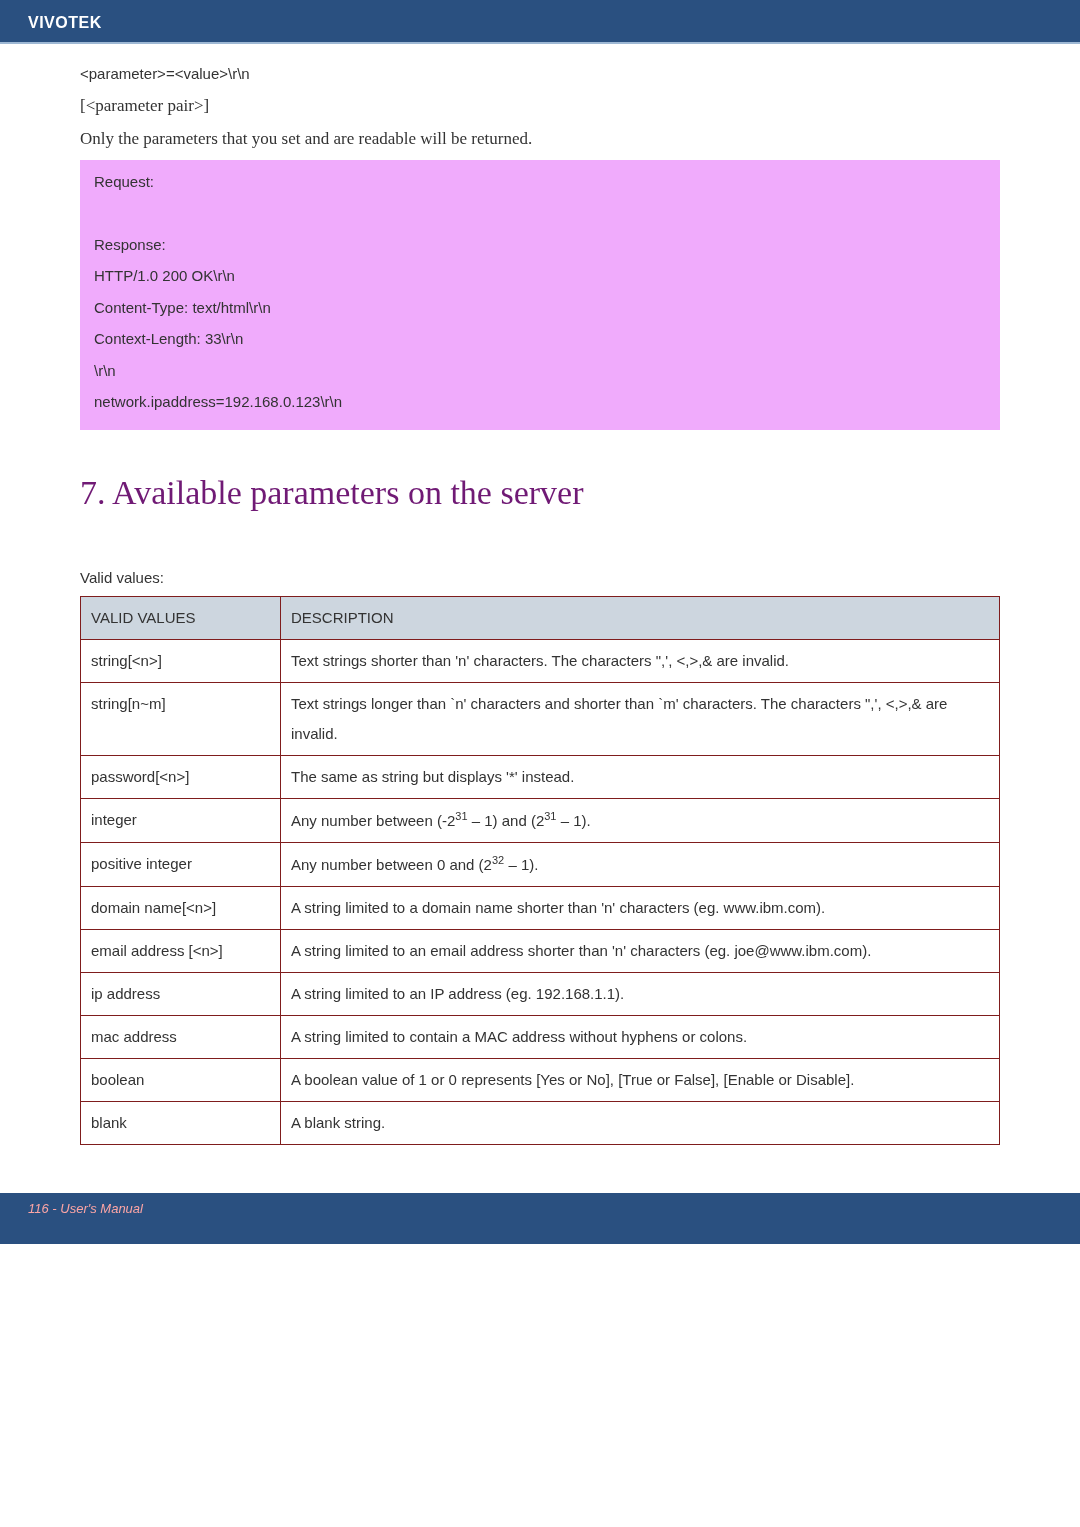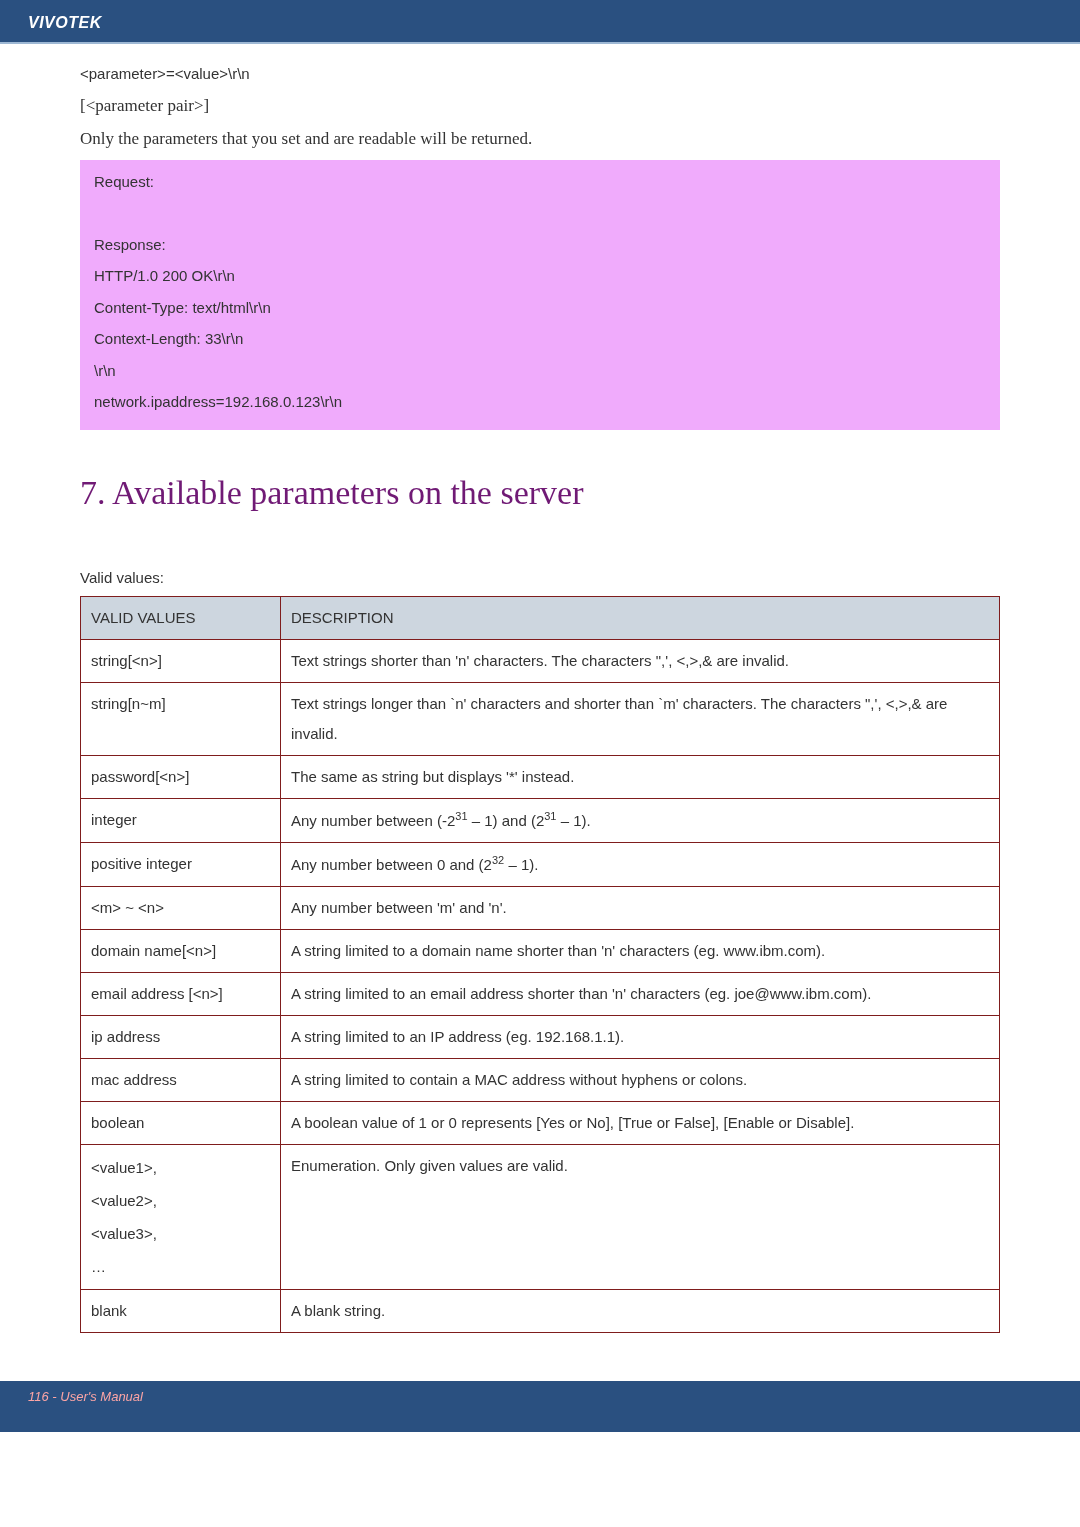--- a/index.html
+++ b/index.html
@@ -9,21 +9,20 @@
     color: #333;
     background: #fff;
     width: 1080px;
     margin: 0 auto;
     line-height: 1.6;
   }
   .header-bar {
     background: #2a5080;
     color: #fff;
     padding: 10px 28px 6px;
-    font-style: italic;
     font-weight: bold;
     font-size: 16px;
     letter-spacing: 0.5px;
   }
   .sep {
     height: 2px;
     background: #9eb8d4;
   }
   .content {
     padding: 12px 80px 20px 80px;
@@ -134,55 +133,40 @@
         </tr>
         <tr>
           <td>integer</td>
           <td>Any number between (-2<sup>31</sup> – 1) and (2<sup>31</sup> – 1).</td>
         </tr>
         <tr>
           <td>positive integer</td>
           <td>Any number between 0 and (2<sup>32</sup> – 1).</td>
         </tr>
         <tr>
-          <td>&lt;m&gt; ~ &lt;n&gt;</td>
-          <td>Any number between 'm' and 'n'.</td>
-        </tr>
-        <tr>
           <td>domain name[&lt;n&gt;]</td>
           <td>A string limited to a domain name shorter than 'n' characters (eg. www.ibm.com).</td>
         </tr>
         <tr>
           <td>email address [&lt;n&gt;]</td>
           <td>A string limited to an email address shorter than 'n' characters (eg. joe@www.ibm.com).</td>
         </tr>
         <tr>
           <td>ip address</td>
           <td>A string limited to an IP address (eg. 192.168.1.1).</td>
         </tr>
         <tr>
           <td>mac address</td>
           <td>A string limited to contain a MAC address without hyphens or colons.</td>
         </tr>
         <tr>
           <td>boolean</td>
           <td>A boolean value of 1 or 0 represents [Yes or No], [True or False], [Enable or Disable].</td>
         </tr>
         <tr>
-          <td>
-            <div class="enum-cell">
-              <div>&lt;value1&gt;,</div>
-              <div>&lt;value2&gt;,</div>
-              <div>&lt;value3&gt;,</div>
-              <div>…</div>
-            </div>
-          </td>
-          <td>Enumeration. Only given values are valid.</td>
-        </tr>
-        <tr>
           <td>blank</td>
           <td>A blank string.</td>
         </tr>
       </tbody>
   </table>
 
 </div>
 
 <div class="footer">
   <span>116 - User's Manual</span>

